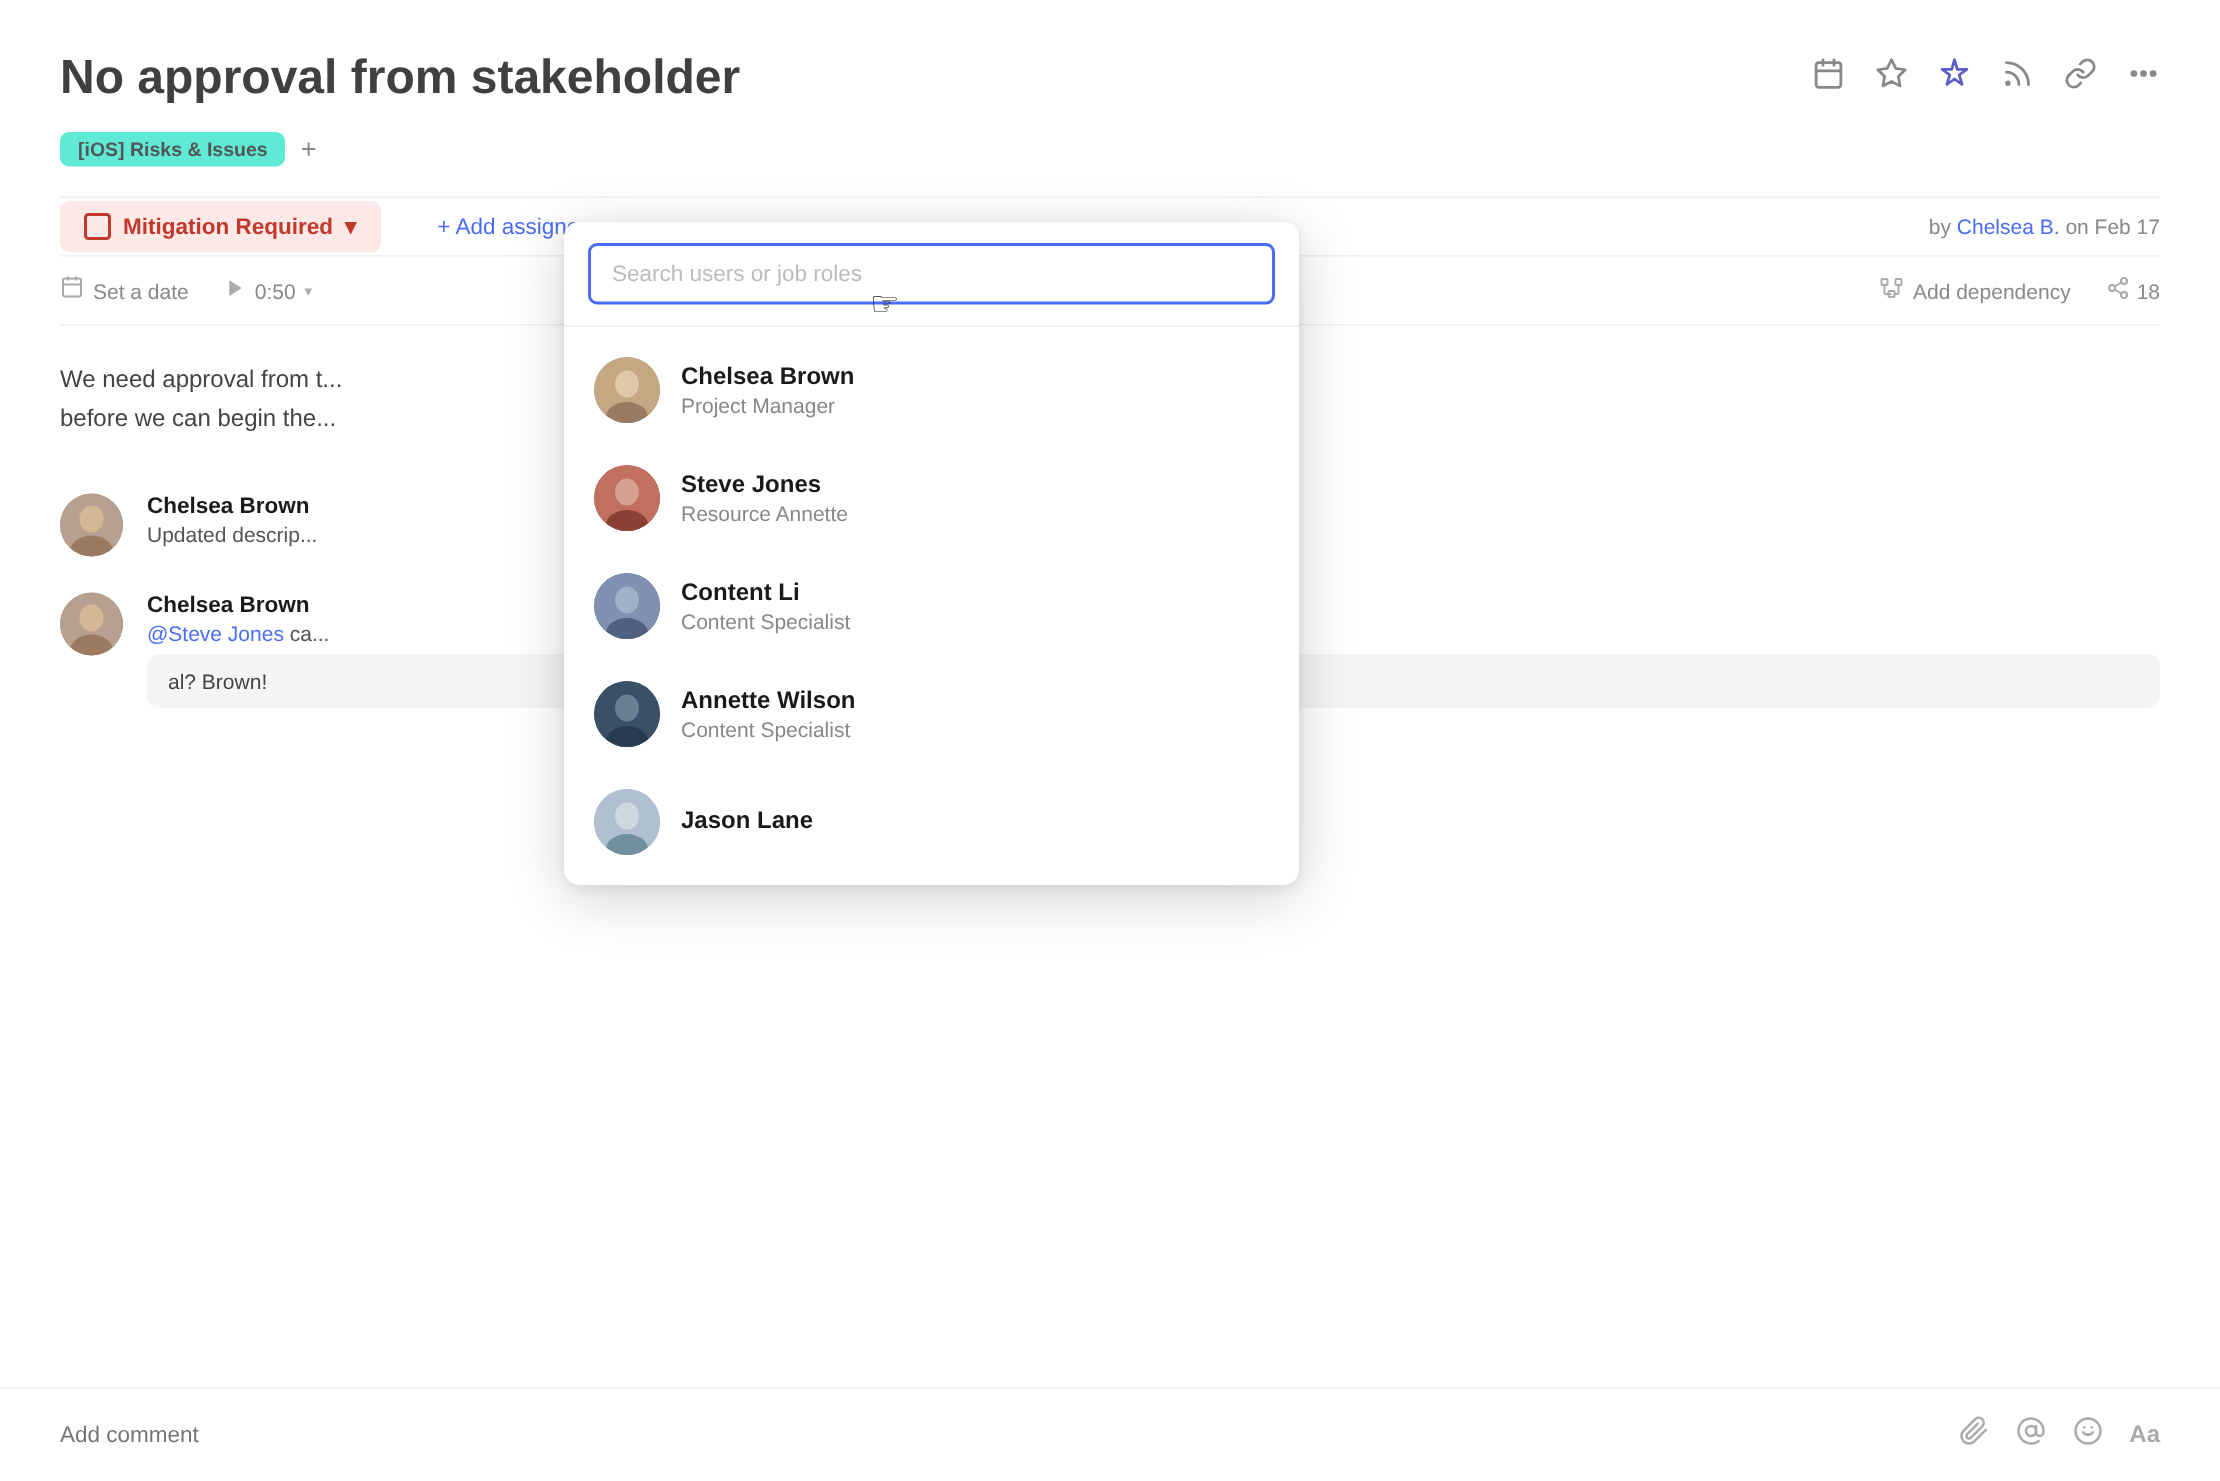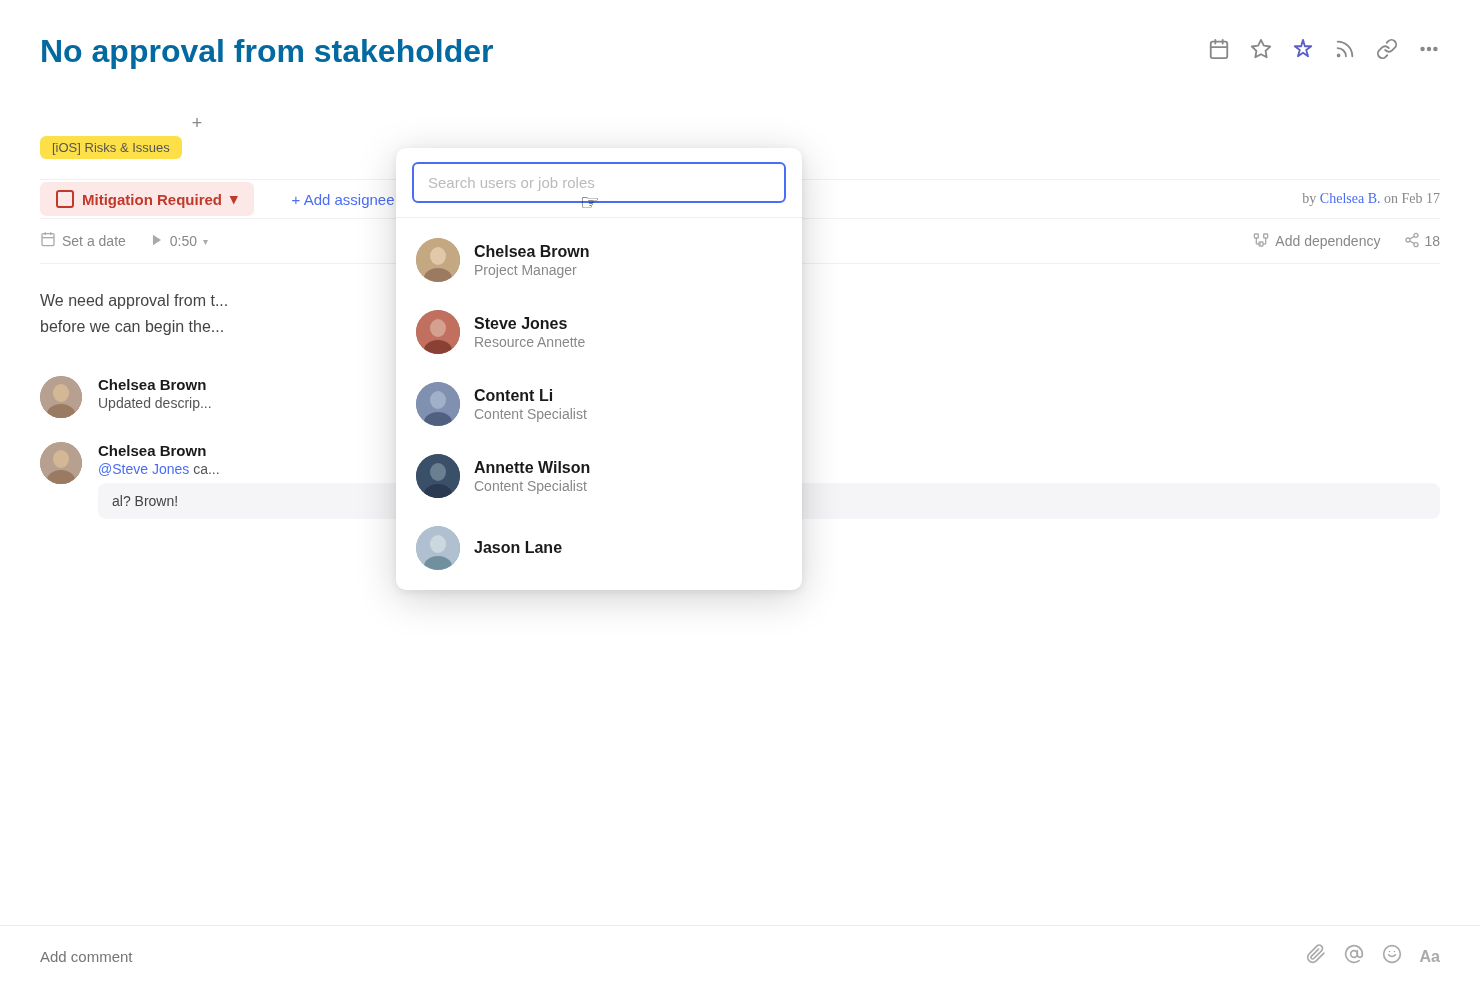--- a/index.html
+++ b/index.html
@@ -23,21 +23,21 @@
     
     .page-header {
       display: flex;
       align-items: flex-start;
       justify-content: space-between;
       margin-bottom: 18px;
     }
     .page-title {
       font-size: 32px;
       font-weight: 600;
-      color: #0369a1;
+      color: #404040;
       line-height: 1.2;
     }
     .header-icons {
       display: flex;
       align-items: center;
       gap: 20px;
       margin-top: 6px;
     }
     .header-icon {
       color: #888;
@@ -49,27 +49,26 @@
     }
 
     
     .tag-row {
       display: flex;
       align-items: center;
       gap: 10px;
       margin-bottom: 20px;
     }
     .tag-pill {
-      background: #fde047;
+      background: #5eead4;
       color: #555;
       border-radius: 6px;
       padding: 4px 12px;
       font-size: 13px;
-      font-weight: 400;
-      margin-top: 48px;
+      font-weight: 700;
     }
     .tag-plus {
       color: #888;
       font-size: 18px;
       cursor: pointer;
     }
 
     
     .status-bar {
       display: flex;
@@ -111,21 +110,20 @@
       color: #4a6cf7;
       font-size: 15px;
       font-weight: 500;
       cursor: pointer;
       padding: 4px 8px;
     }
     .by-info {
       margin-left: auto;
       font-size: 14px;
       color: #888;
-      font-family: Liberation Serif, serif;
     }
     .by-info .author {
       color: #4a6cf7;
       font-weight: 500;
     }
 
     
     .toolbar-row {
       display: flex;
       align-items: center;
@@ -250,22 +248,22 @@
     .comment-icon {
       color: #aaa;
       font-size: 18px;
       cursor: pointer;
     }
 
     
     .dropdown-overlay {
       position: absolute;
       top: 148px;
-      left: 396px;
-      width: 406px;
+      left: 376px;
+      width: 490px;
       background: #fff;
       border-radius: 10px;
       box-shadow: 0 8px 40px rgba(0,0,0,0.18), 0 2px 8px rgba(0,0,0,0.08);
       z-index: 100;
       overflow: hidden;
     }
     .dropdown-search {
       padding: 14px 16px;
       border-bottom: 1px solid #eee;
     }

